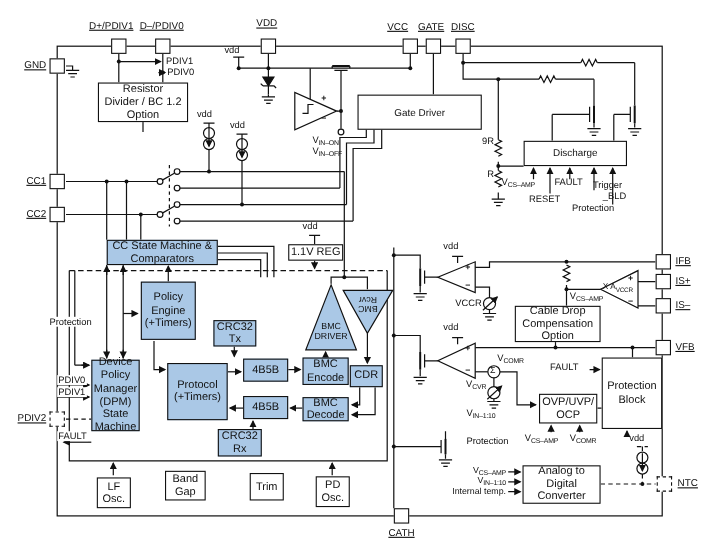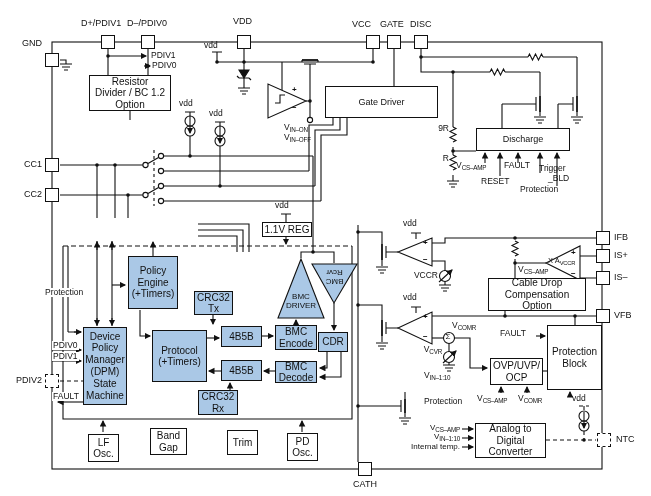--- a/index.html
+++ b/index.html
@@ -14,21 +14,21 @@
   .rot{transform:rotate(180deg);}
   .lb{position:absolute;z-index:3;font-size:8.5px;line-height:1.05;white-space:nowrap;color:#111;}
   .lb .sub{font-size:6.3px;position:relative;top:2px;letter-spacing:-0.2px;}
   .ra{text-align:right;}
   .ctr{text-align:center;}
   .bgw{background:#fff;padding:0 1px;}
   .pm{position:absolute;z-index:3;font-size:8px;font-weight:bold;line-height:1;}
   .pin{position:absolute;z-index:4;width:14px;height:14px;box-sizing:border-box;
        border:1.5px solid #111;background:#fff;}
   .pin.dsh{border-style:dashed;border-width:1.3px;}
-  .pl{position:absolute;z-index:4;font-size:9px;line-height:1.05;white-space:nowrap;}
+  .pl{position:absolute;z-index:4;font-size:9px;line-height:1.05;white-space:nowrap;text-decoration:underline;}
 </style>
 </head>
 <body>
 
 <div class="stage">
 
 <svg class="wires" width="651" height="496" viewBox="0 0 651 496" fill="none" stroke="#111" stroke-width="1.1">
   <defs>
     <marker id="arr" markerWidth="7" markerHeight="7" refX="5" refY="3" orient="auto">
       <path d="M0,0 L6,3 L0,6 z" fill="#111" stroke="none"></path>
@@ -247,43 +247,45 @@
         <circle cx="584" cy="440" r="1.8"></circle>
   </g>
 </svg>
 
 <div class="blk" style="left:89px;top:75px;width:82px;height:36px">Resistor
 Divider / BC 1.2
 Option</div>
 <div class="blk" style="left:325px;top:86px;width:113px;height:32px;font-size:9px">Gate Driver</div>
 <div class="blk" style="left:476px;top:128px;width:94px;height:23px;font-size:9px">Discharge</div>
 <div class="blk" style="left:262px;top:222px;width:50px;height:15px">1.1V REG</div>
+<div class="blk blue" style="left: 97px; top: 218px; width: 101px; height: 23px; line-height: 1.2; background: rgb(170, 200, 230);">CC State Machine &amp;
+Comparators</div>
 <div class="blk blue" style="left: 128px; top: 256px; width: 50px; height: 53px; background: rgb(170, 200, 230);">Policy
 Engine
 (+Timers)</div>
-<div class="blk blue" style="left: 83px; top: 327px; width: 44px; height: 78px; line-height: 1.18; background: rgb(170, 200, 230);">Device
+<div class="blk blue" style="left: 83px; top: 327px; width: 44px; height: 65px; line-height: 1.18; background: rgb(170, 200, 230);">Device
 Policy
 Manager
 (DPM)
 State
 Machine</div>
 <div class="blk blue" style="left: 152px; top: 330px; width: 55px; height: 52px; background: rgb(170, 200, 230);">Protocol
 (+Timers)</div>
 <div class="blk blue" style="left: 194px; top: 291px; width: 39px; height: 24px; background: rgb(170, 200, 230);">CRC32
 Tx</div>
 <div class="blk blue" style="left: 198px; top: 390px; width: 40px; height: 25px; background: rgb(170, 200, 230);">CRC32
 Rx</div>
 <div class="blk blue" style="left: 221px; top: 326px; width: 41px; height: 21px; background: rgb(170, 200, 230);">4B5B</div>
 <div class="blk blue" style="left: 221px; top: 360px; width: 41px; height: 21px; background: rgb(170, 200, 230);">4B5B</div>
 <div class="blk blue" style="left: 275px; top: 325px; width: 42px; height: 25px; background: rgb(170, 200, 230);">BMC
 Encode</div>
 <div class="blk blue" style="left: 275px; top: 361px; width: 42px; height: 22px; background: rgb(170, 200, 230);">BMC
 Decode</div>
 <div class="blk blue" style="left: 318px; top: 332px; width: 30px; height: 20px; background: rgb(170, 200, 230);">CDR</div>
-<div class="blk" style="left:488px;top:278px;width:98px;height:33px;line-height:1.18">Cable Drop
+<div class="blk" style="left:468px;top:278px;width:78px;height:33px;line-height:1.18">Cable Drop
 Compensation
 Option</div>
 <div class="blk" style="left:490px;top:358px;width:53px;height:27px">OVP/UVP/
 OCP</div>
 <div class="blk" style="left:547px;top:325px;width:55px;height:65px">Protection
 Block</div>
 <div class="blk" style="left:475px;top:423px;width:71px;height:35px">Analog to Digital
 Converter</div>
 <div class="blk" style="left:88px;top:434px;width:31px;height:28px">LF
 Osc.</div>
@@ -292,21 +294,21 @@
 <div class="blk" style="left:227px;top:430px;width:31px;height:25px">Trim</div>
 <div class="blk" style="left:287px;top:433px;width:31px;height:28px">PD
 Osc.</div>
 
 <div class="tri-label" style="left:279px;top:293px;width:44px">BMC
 DRIVER</div>
 <div class="tri-label rot" style="left:316px;top:267px;width:37px">BMC
 Rcvr</div>
 
 <div class="pin" style="left:45px;top:53px"></div>
-<div class="pl ra" style="left:16px;top:39px;width:26px">GND</div>
+<div class="pl ra" style="left:16px;top:55px;width:26px">GND</div>
 <div class="pin" style="left:101px;top:35px"></div>
 <div class="pl" style="left:81px;top:19px">D+/PDIV1</div>
 <div class="pin" style="left:141px;top:35px"></div>
 <div class="pl" style="left:127px;top:19px">D–/PDIV0</div>
 <div class="pin" style="left:237px;top:35px"></div>
 <div class="pl" style="left:233px;top:17px">VDD</div>
 <div class="pin" style="left:366px;top:35px"></div>
 <div class="pl" style="left:352px;top:20px">VCC</div>
 <div class="pin" style="left:387px;top:35px"></div>
 <div class="pl" style="left:380px;top:20px">GATE</div>

